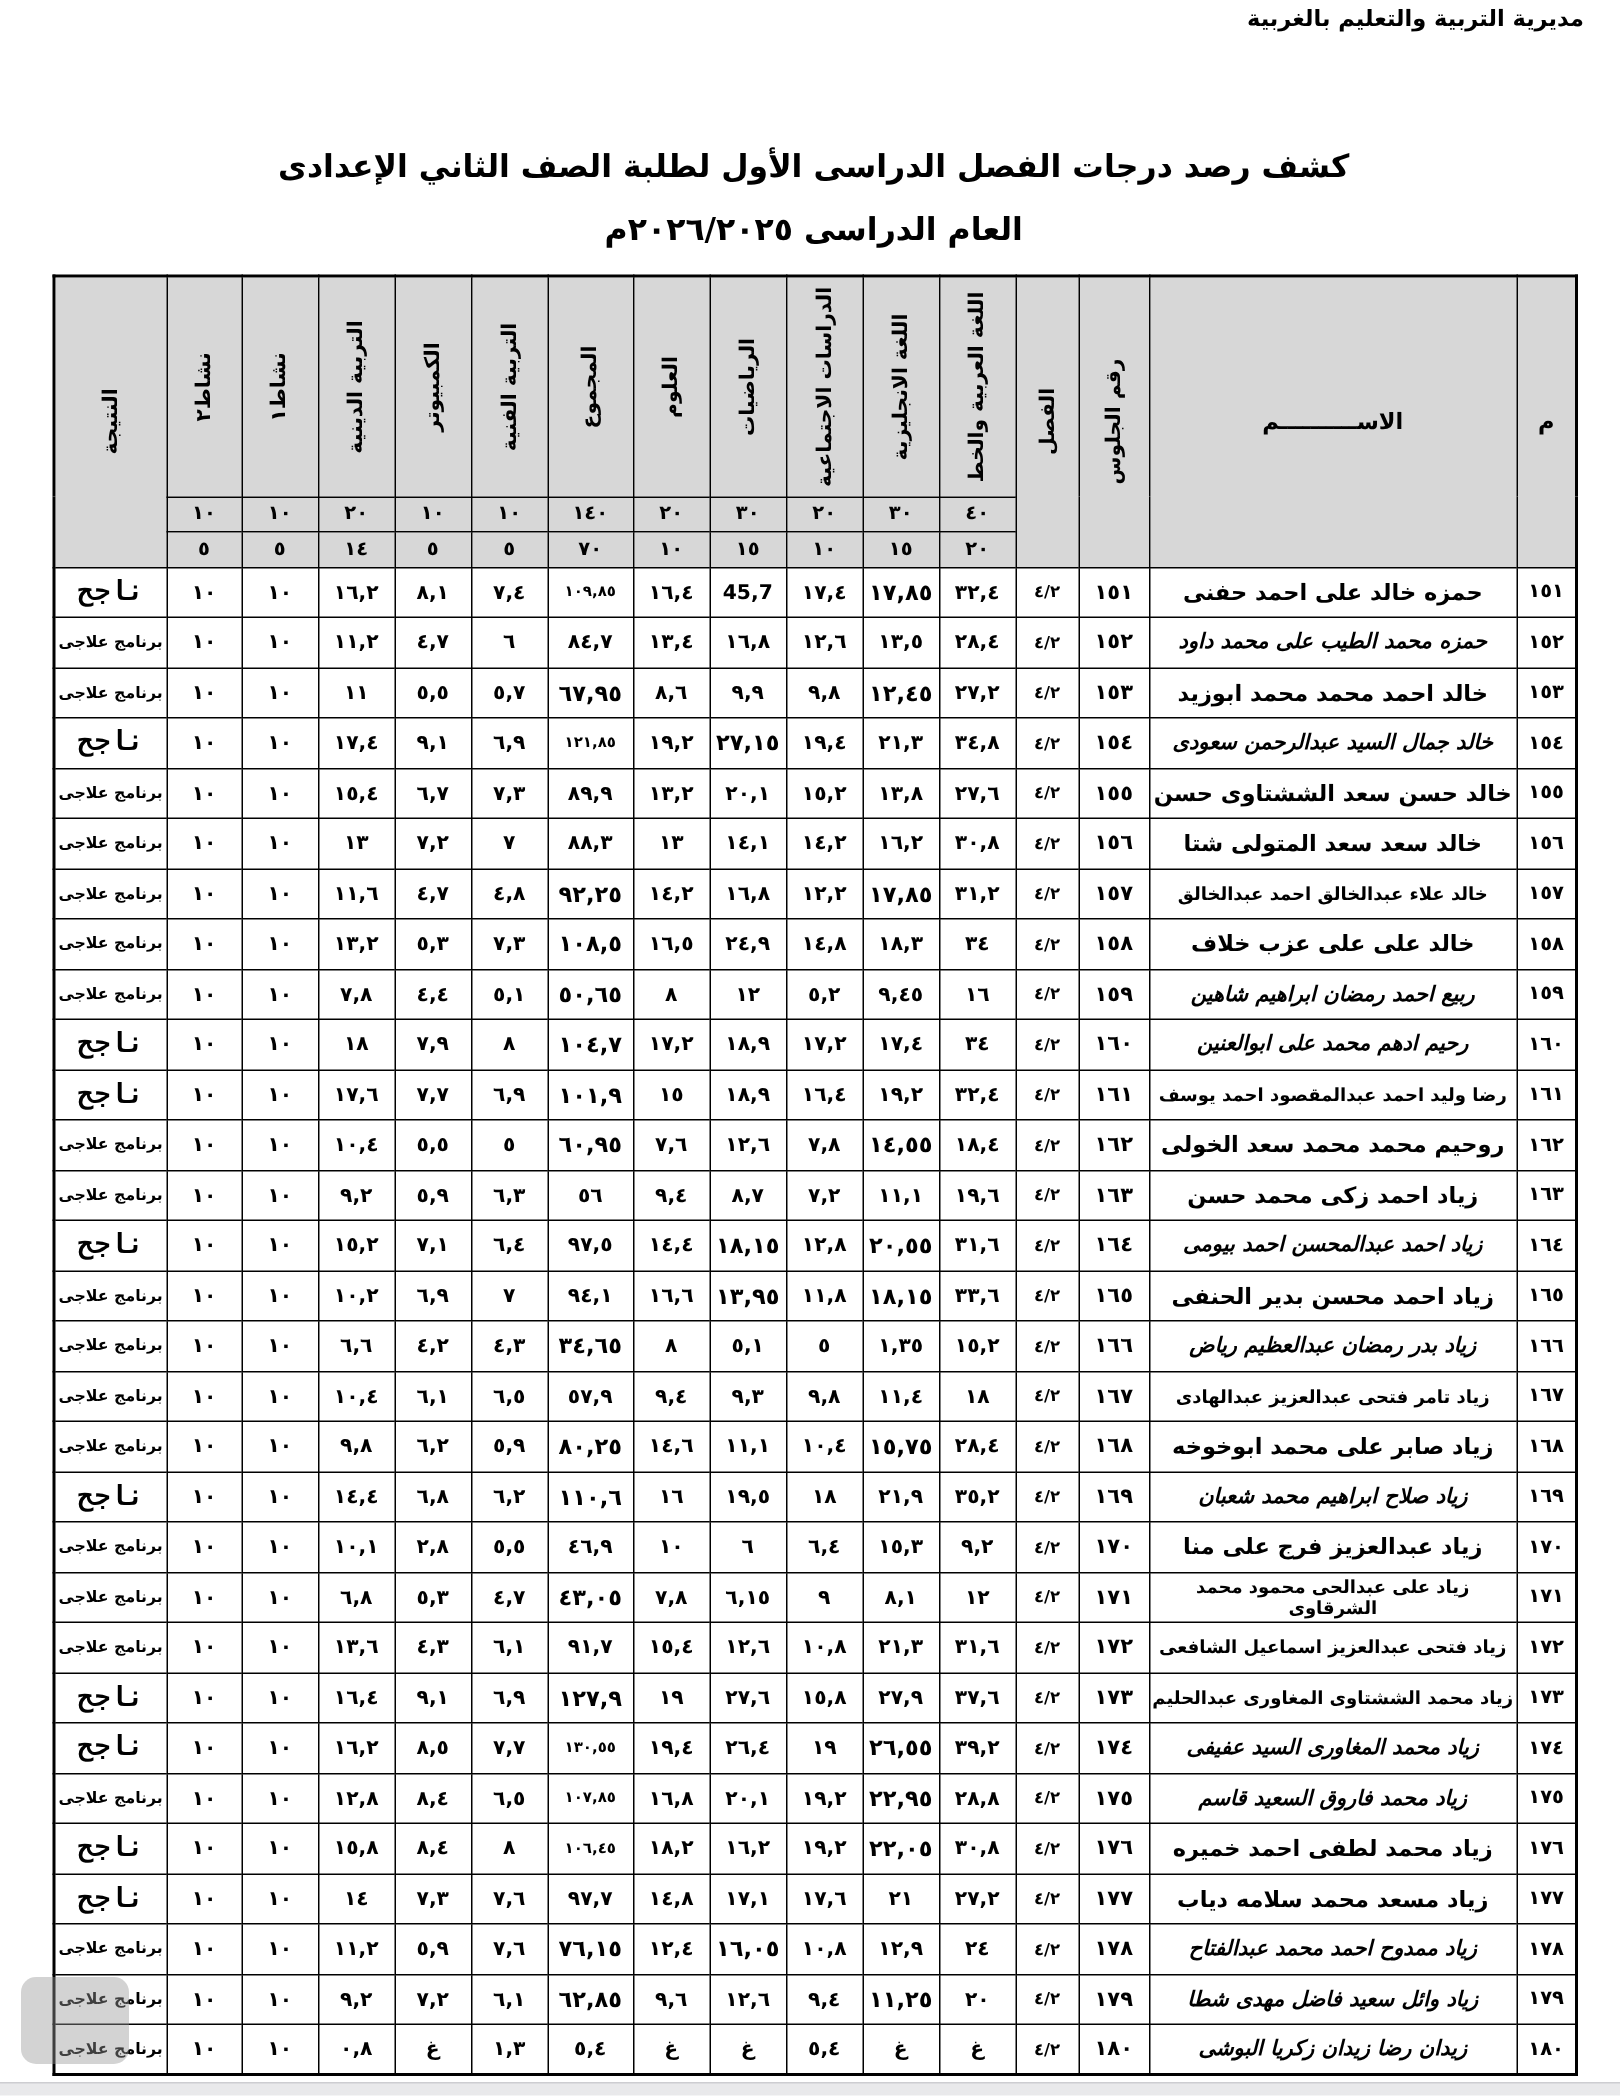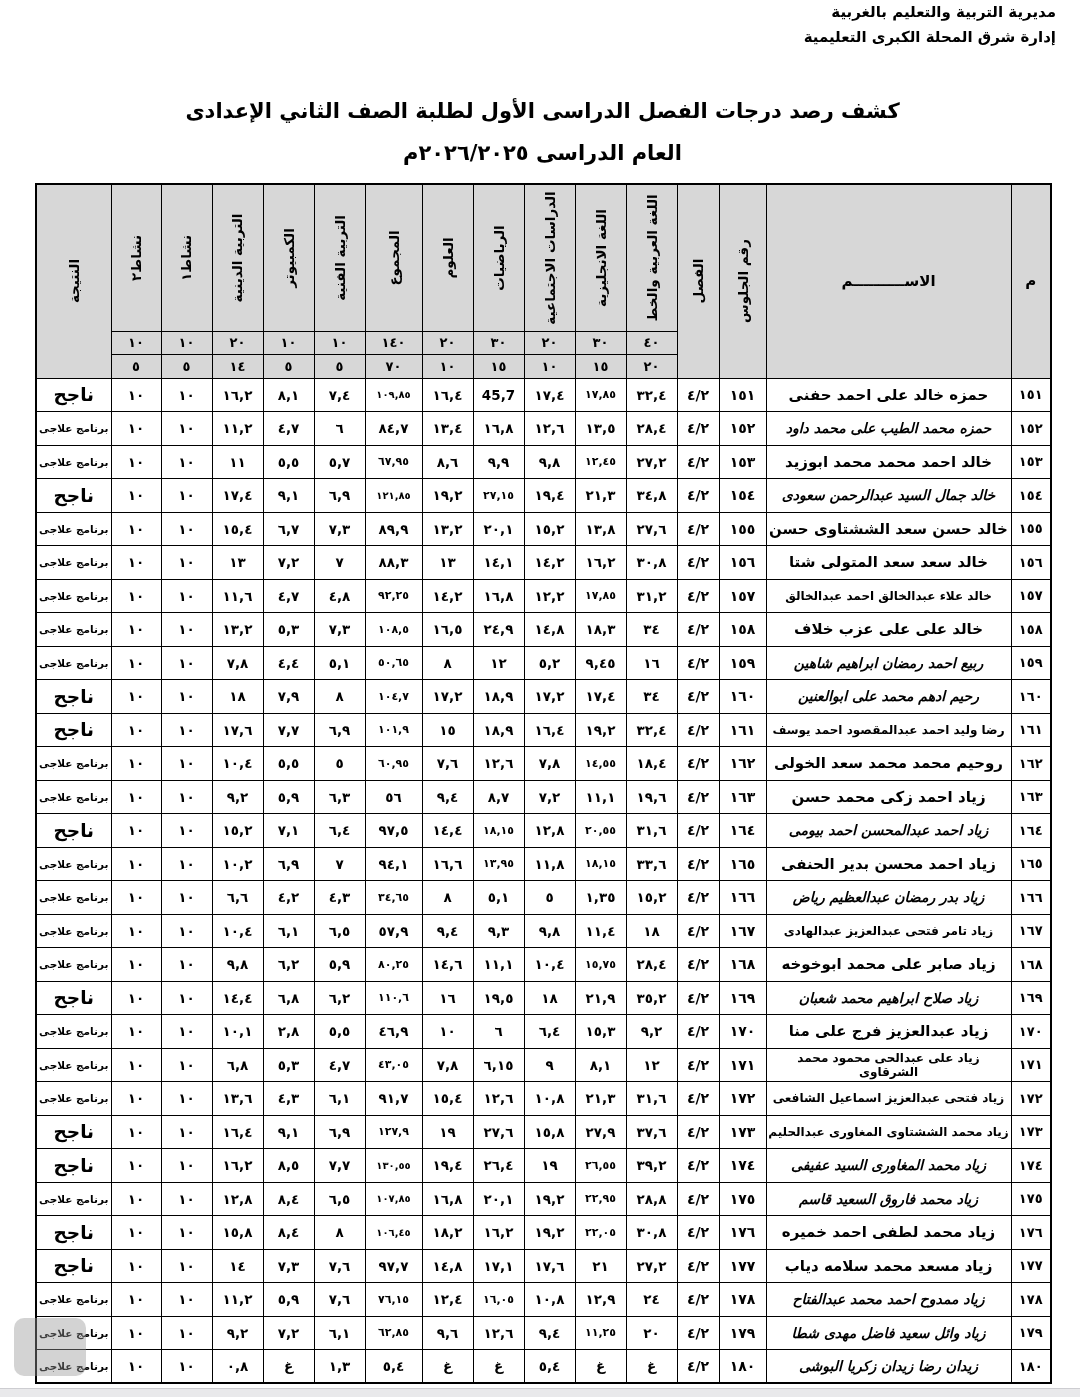--- a/index.html
+++ b/index.html
@@ -36,44 +36,43 @@
   tr.hdr-pass{height:24px;}
   tr.hdr-max th, tr.hdr-pass th{font-size:13px;}
   .rotwrap{height:100%;width:100%;display:flex;align-items:center;justify-content:center;}
   .vert{transform:rotate(-90deg);white-space:nowrap;font-size:13.5px;font-weight:700;}
   .h-serial{font-size:15px;}
   .h-name{font-size:15px;}
   tbody tr{height:33.5px;}
   tbody td{font-weight:700;background:#fff;}
   td.c-serial{font-size:13px;}
   td.c-seat{font-size:14px;letter-spacing:1px;}
-  td.c-class{font-size:14px;}
+  td.c-class{font-size:11px;}
   .fs-16{font-size:15px;}
   .fs-14{font-size:14px;font-style:italic;}
   .fs-12{font-size:12px;}
   .fs-13{font-size:13.5px;}
-  .fs-11{font-size:11px;margin-top:24px;}
+  .fs-11{font-size:15px;margin-top:24px;}
   .fs-10{font-size:10px;}
-  .fs-18{font-size:18.5px;}
+  .fs-18{font-size:18.5px;font-family:Liberation Mono, monospace;}
   .fs-10r{font-size:10.5px;}
   .floating-overlay{
     position:absolute;left:14px;top:1318px;width:72px;height:58px;
     background:rgba(150,150,150,0.42);border-radius:10px;
   }
   .bottom-strip{
     position:absolute;left:0;top:1388px;width:1080px;height:9px;
     background:#e9e9eb;border-top:1px solid #cdcdd1;
   }
 </style>
 </head>
 <body>
 
 <div class="org-block">
   <div>مديرية التربية والتعليم بالغربية</div>
-  <div>إدارة شرق المحلة الكبرى التعليمية</div>
 </div>
 
 <div class="report-title">كشف رصد درجات  الفصل الدراسى الأول لطلبة الصف الثاني الإعدادى</div>
 <div class="report-subtitle">العام الدراسى ٢٠٢٦/٢٠٢٥م</div>
 
 <table class="grades">
   <colgroup>
     <col style="width:40px">
       <col style="width:245px">
       <col style="width:47px">

